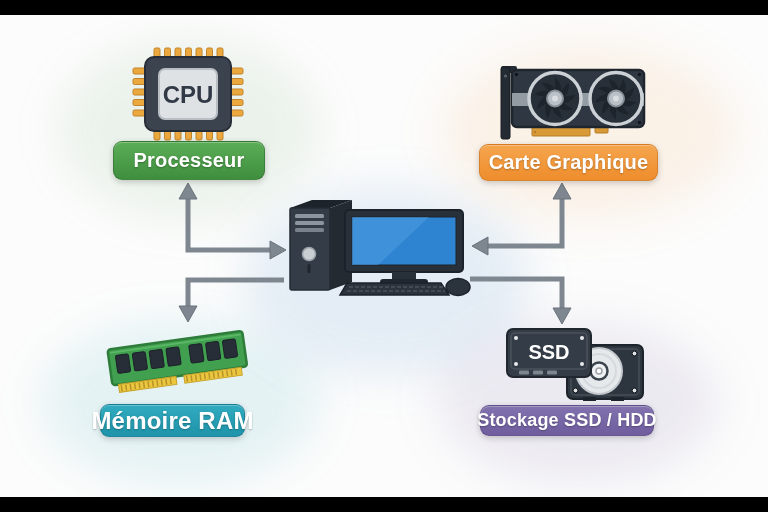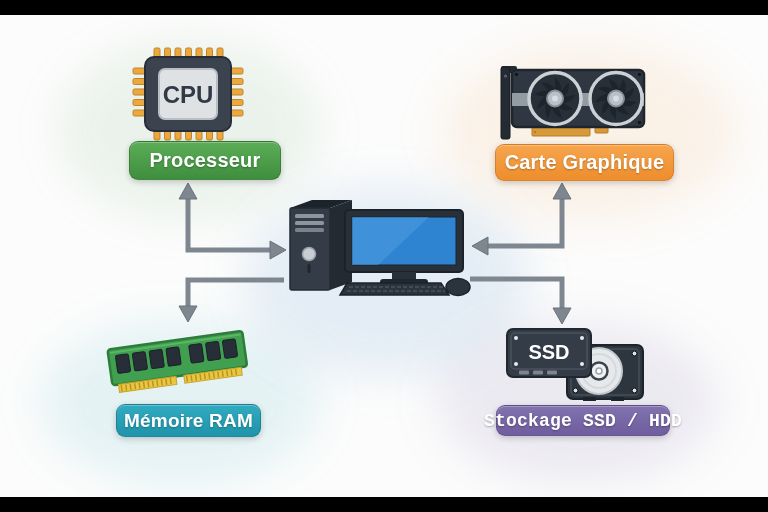--- a/index.html
+++ b/index.html
@@ -18,32 +18,32 @@
   .glow.g-orange {left:440px; top:42px;  width:300px;height:180px;background:rgba(240,154,62,0.11);}
   .glow.g-blue   {left:244px; top:186px; width:286px;height:190px;background:rgba(58,130,200,0.12);}
   .glow.g-teal   {left:40px;  top:320px; width:280px;height:165px;background:rgba(40,160,181,0.11);}
   .glow.g-purple {left:436px; top:320px; width:284px;height:165px;background:rgba(120,103,166,0.12);}
 
   .node-label{
     position:absolute;display:flex;align-items:center;justify-content:center;
     color:#fff;font-weight:bold;border-radius:9px;
     box-shadow:0 2px 6px rgba(0,0,0,0.20), inset 0 1px 0 rgba(255,255,255,0.28);
     text-shadow:0 1px 2px rgba(0,0,0,0.28);
-    white-space:nowrap; letter-spacing:0.2px;margin-left:16px;
+    white-space:nowrap; letter-spacing:0.2px;
   }
   .lbl-processor{left:113px;top:141px;width:150px;height:37px;font-size:20px;
     background:linear-gradient(#5cad57,#3e8e3e);border:1px solid rgba(38,92,38,.45);}
   .lbl-gpu{left:479px;top:144px;width:177px;height:35px;font-size:20px;
     background:linear-gradient(#f6a54e,#ee8d2c);border:1px solid rgba(187,106,23,.5);align-items:center;}
   .lbl-pc{left:292px;top:295px;width:178px;height:41px;font-size:26px;
     background:linear-gradient(#3787d1,#2a72ba);border:1px solid rgba(26,77,130,.5);}
-  .lbl-ram{left:100px;top:404px;width:143px;height:31px;font-size:19px;
+  .lbl-ram{left:100px;top:404px;width:143px;height:31px;font-size:24px;
     background:linear-gradient(#31aabf,#1f94aa);border:1px solid rgba(16,104,120,.5);}
   .lbl-storage{left:480px;top:405px;width:172px;height:29px;font-size:18px;
-    background:linear-gradient(#8272ae,#6f5d9e);border:1px solid rgba(80,64,120,.5);font-family:Liberation Mono, monospace;}
+    background:linear-gradient(#8272ae,#6f5d9e);border:1px solid rgba(80,64,120,.5);}
 
   .icon{position:absolute;}
   .ic-cpu{left:131px;top:46px;width:114px;height:96px;}
   .ic-gpu{left:496px;top:62px;width:152px;height:82px;}
   .ic-pc{left:283px;top:196px;width:192px;height:102px;}
   .ic-ram{left:106px;top:326px;width:144px;height:74px;}
   .ic-storage{left:505px;top:325px;width:145px;height:78px;}
 
   #arrows{position:absolute;left:0;top:0;}
   .shaft{fill:none;stroke:#7e8790;stroke-width:5;stroke-linejoin:miter;}

